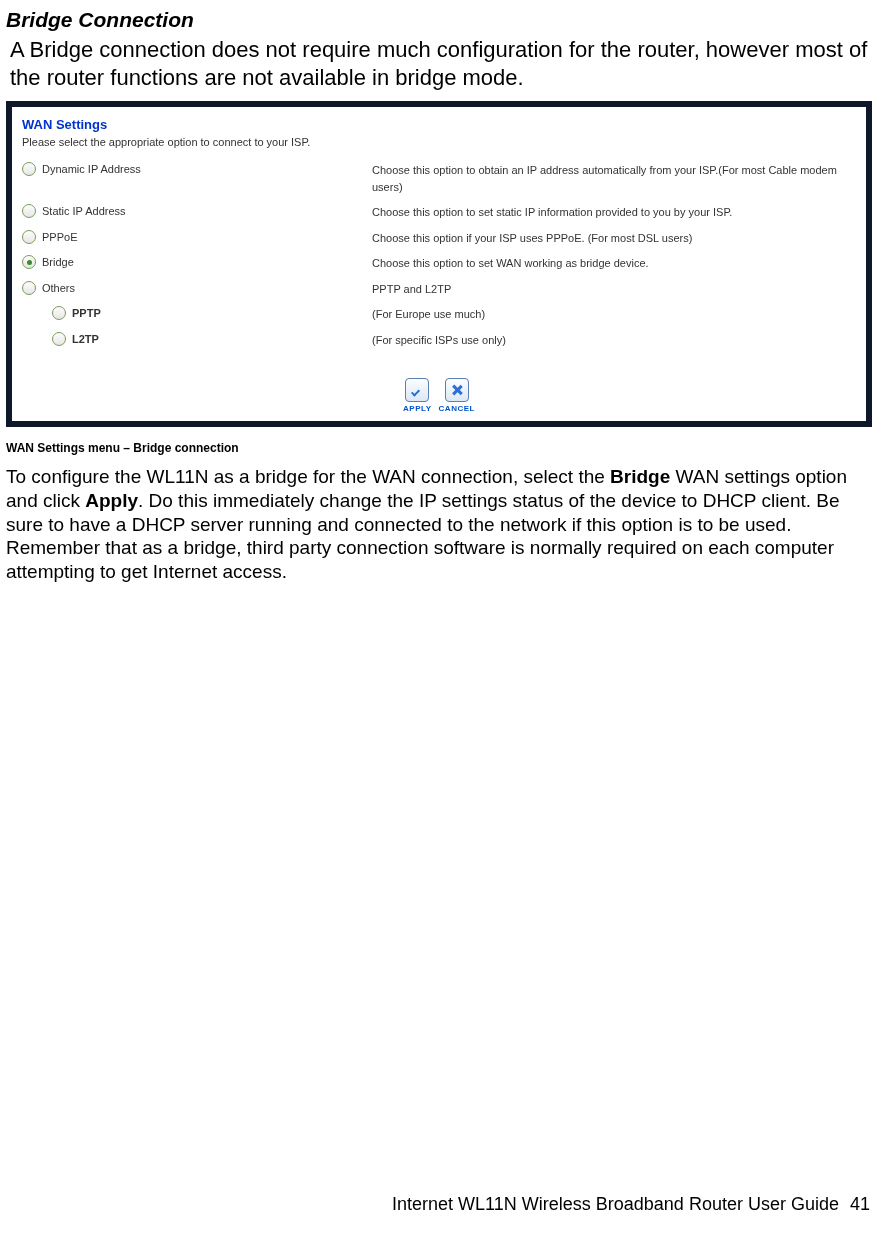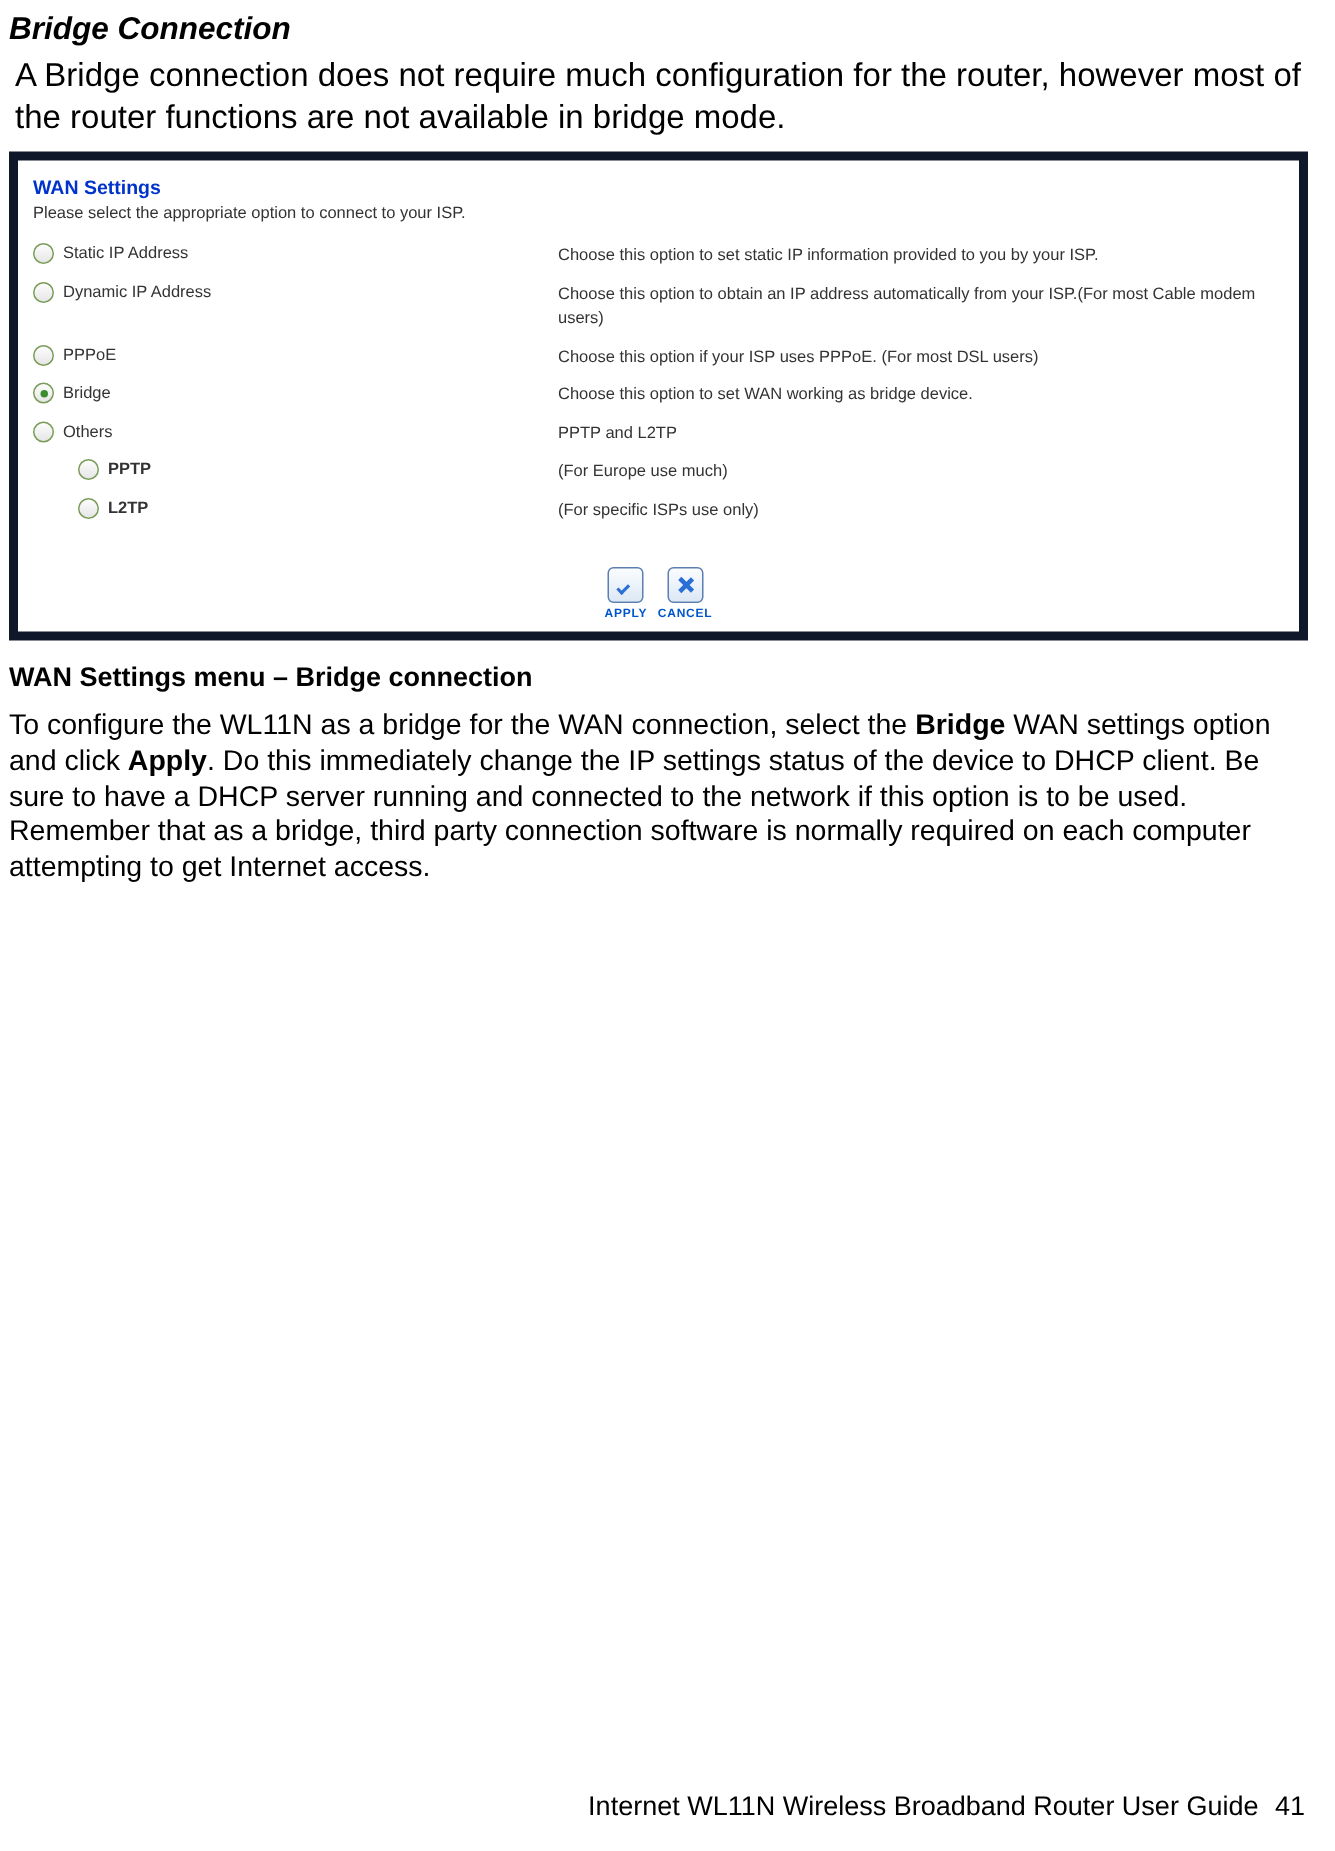--- a/index.html
+++ b/index.html
@@ -144,21 +144,21 @@
     top: 0;
     width: 2.5px;
     height: 12px;
     background: #2a6fd6;
   }
   .x-mark::before { transform: rotate(45deg); }
   .x-mark::after { transform: rotate(-45deg); }
 
   .caption {
     font-weight: bold;
-    font-size: 18px;
+    font-size: 12px;
     margin: 14px 0 10px 0;
   }
   p.body-text {
     font-size: 19px;
     margin: 0;
     line-height: 1.25;
   }
   .bold { font-weight: bold; }
   .footer {
     position: absolute;
@@ -178,31 +178,31 @@
   <h2 class="section-title">Bridge Connection</h2>
   <p class="intro">A Bridge connection does not require much configuration for the router, however most of the router functions are not available in bridge mode.</p>
 
   <div class="panel">
     <div class="wan-title">WAN Settings</div>
     <div class="wan-sub">Please select the appropriate option to connect to your ISP.</div>
 
     <div class="opt-row">
       <div class="opt-col-left">
         <span class="radio"></span>
+        <span class="opt-label">Dynamic IP Address</span>
+      </div>
+      <div class="opt-desc">Choose this option to obtain an IP address automatically from your ISP.(For most Cable modem users)</div>
+    </div>
+
+    <div class="opt-row">
+      <div class="opt-col-left">
+        <span class="radio"></span>
         <span class="opt-label">Static IP Address</span>
       </div>
       <div class="opt-desc">Choose this option to set static IP information provided to you by your ISP.</div>
-    </div>
-
-    <div class="opt-row">
-      <div class="opt-col-left">
-        <span class="radio"></span>
-        <span class="opt-label">Dynamic IP Address</span>
-      </div>
-      <div class="opt-desc">Choose this option to obtain an IP address automatically from your ISP.(For most Cable modem users)</div>
     </div>
 
     <div class="opt-row">
       <div class="opt-col-left">
         <span class="radio"></span>
         <span class="opt-label">PPPoE</span>
       </div>
       <div class="opt-desc">Choose this option if your ISP uses PPPoE. (For most DSL users)</div>
     </div>
 

